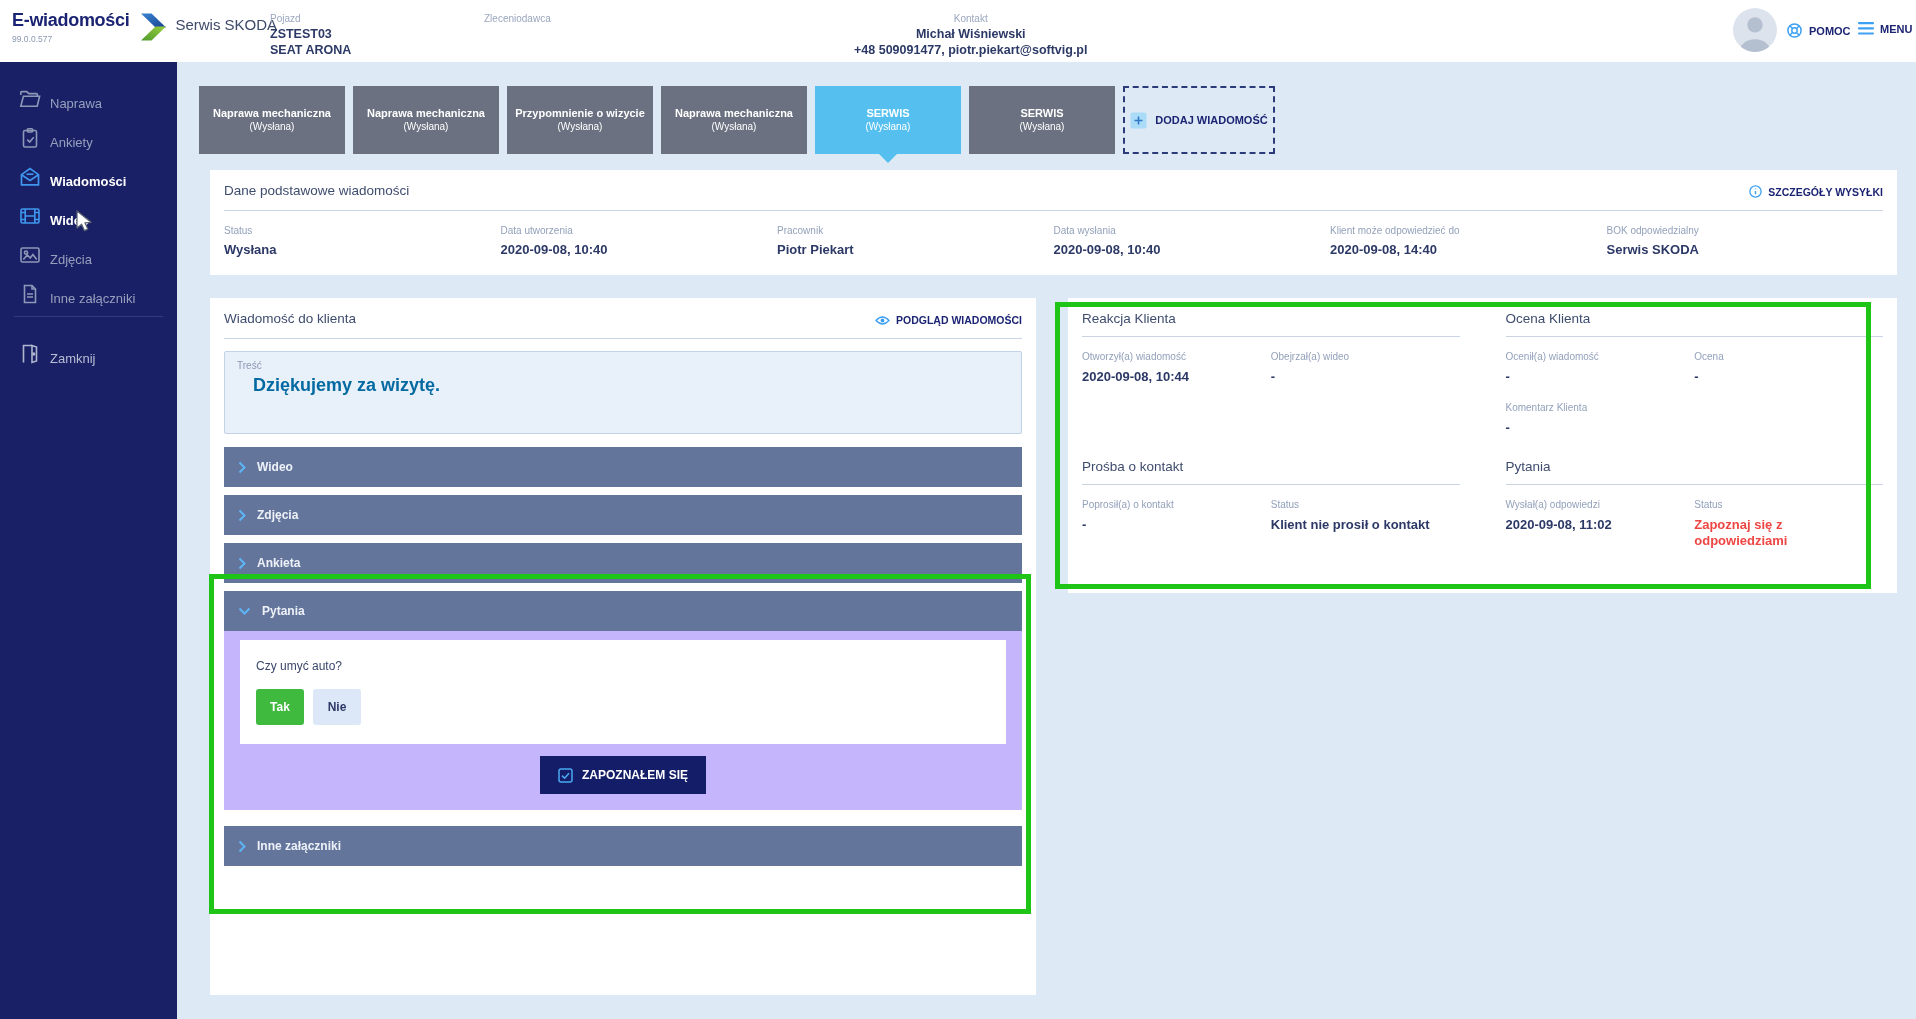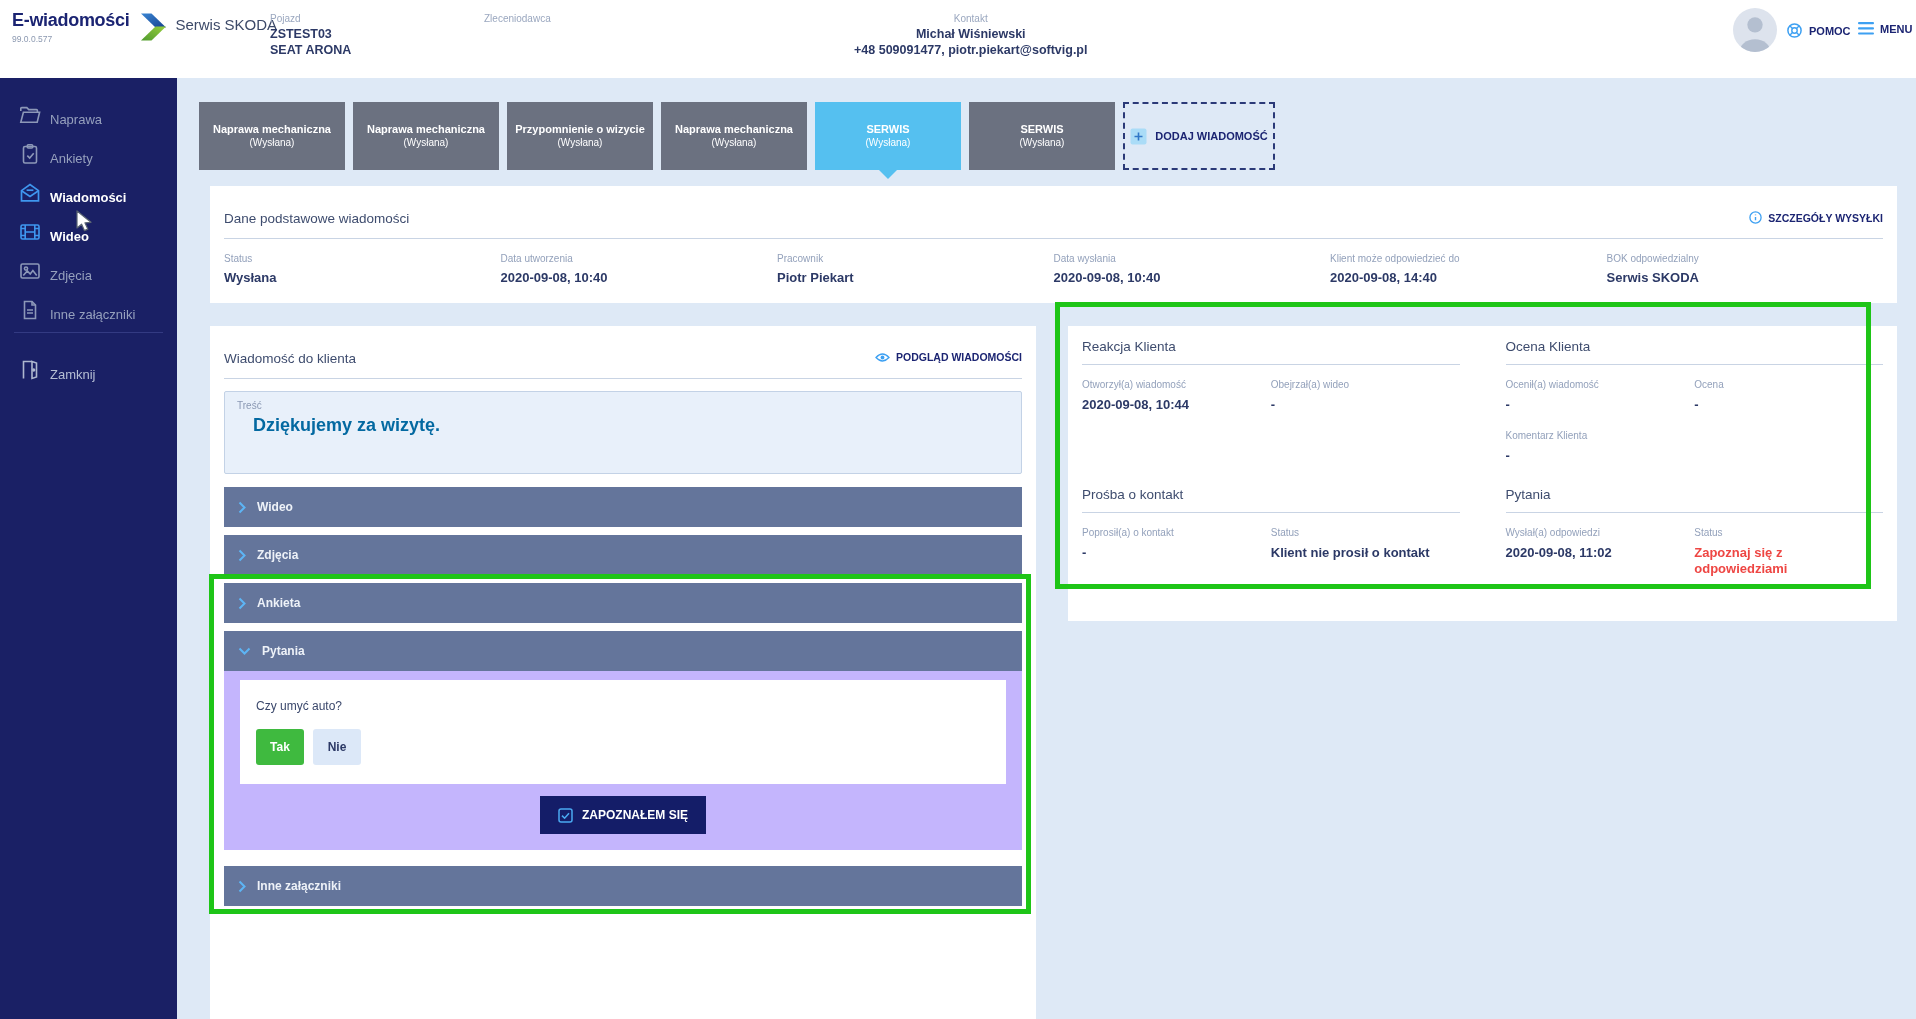--- a/index.html
+++ b/index.html
@@ -1,21 +1,21 @@
 <!DOCTYPE html>
 <html lang="pl"><head>
 <meta charset="utf-8">
 <style>
   * { margin:0; padding:0; box-sizing:border-box; }
   html,body { background:#c9d6ea; }
   body { font-family:"Liberation Sans", sans-serif; }
   .app { position:relative; width:1916px; height:1019px; background:#dee9f6; overflow:hidden; }
 
   
-  .topbar { position:relative; height:78px; background:#ffffff; z-index:2; }
+  .topbar { position:relative; height:62px; background:#ffffff; z-index:2; }
   .brand { position:absolute; left:12px; top:10px; display:flex; align-items:flex-start; }
   .brand-title { font-size:18px; font-weight:bold; color:#1b2472; letter-spacing:-0.3px; }
   .brand-version { font-size:8.5px; color:#8c99b1; margin-top:3px; }
   .brand-logo { margin:2px 8px 0 8px; }
   .brand-dealer { font-size:15px; color:#3c4968; margin-top:6px; }
   .tb-col { position:absolute; top:12px; }
   .tb-label { font-size:10px; color:#9aa7bf; line-height:14px; }
   .tb-value { font-size:12.5px; font-weight:bold; color:#2c3966; line-height:16px; }
   .tb-vehicle { left:270px; }
   .tb-principal { left:484px; }
@@ -50,21 +50,21 @@
   .tab.active { background:#55c0f0; position:relative; }
   .tab.active::after { content:""; position:absolute; left:50%; bottom:-9px; transform:translateX(-50%);
          border-left:9px solid transparent; border-right:9px solid transparent; border-top:9px solid #55c0f0; }
   .add-btn { width:152px; min-height:68px; border:2px dashed #2b3a78; display:flex; align-items:center;
          justify-content:center; gap:8px; cursor:pointer; background:transparent; }
   .add-btn span { font-size:11px; font-weight:bold; color:#1b2472; white-space:nowrap; }
 
   
   .panel { background:#ffffff; }
   .panel-basic { margin:16px 0 0 11px; width:1687px; padding:13px 14px 18px 14px; }
-  .panel-head { display:flex; justify-content:space-between; align-items:flex-start;margin-top:12px; }
+  .panel-head { display:flex; justify-content:space-between; align-items:flex-end; }
   .panel-title { font-size:13.5px; color:#3e4c6e; }
   .link { display:flex; align-items:center; gap:6px; cursor:pointer; }
   .link span { font-size:10.5px; font-weight:bold; color:#1b2472; }
   .divider { height:1px; background:#c9d4e4; margin-top:12px; }
   .fields-6 { display:grid; grid-template-columns:repeat(6,1fr); margin-top:14px; }
   .field-label { font-size:10px; color:#93a1bb; }
   .field-value { font-size:13px; font-weight:bold; color:#2c3966; margin-top:6px; }
 
   .lower { display:flex; align-items:flex-start; gap:32px; margin:23px 0 0 11px; }
   .panel-message { width:826px; min-height:697px; padding:13px 14px; }

